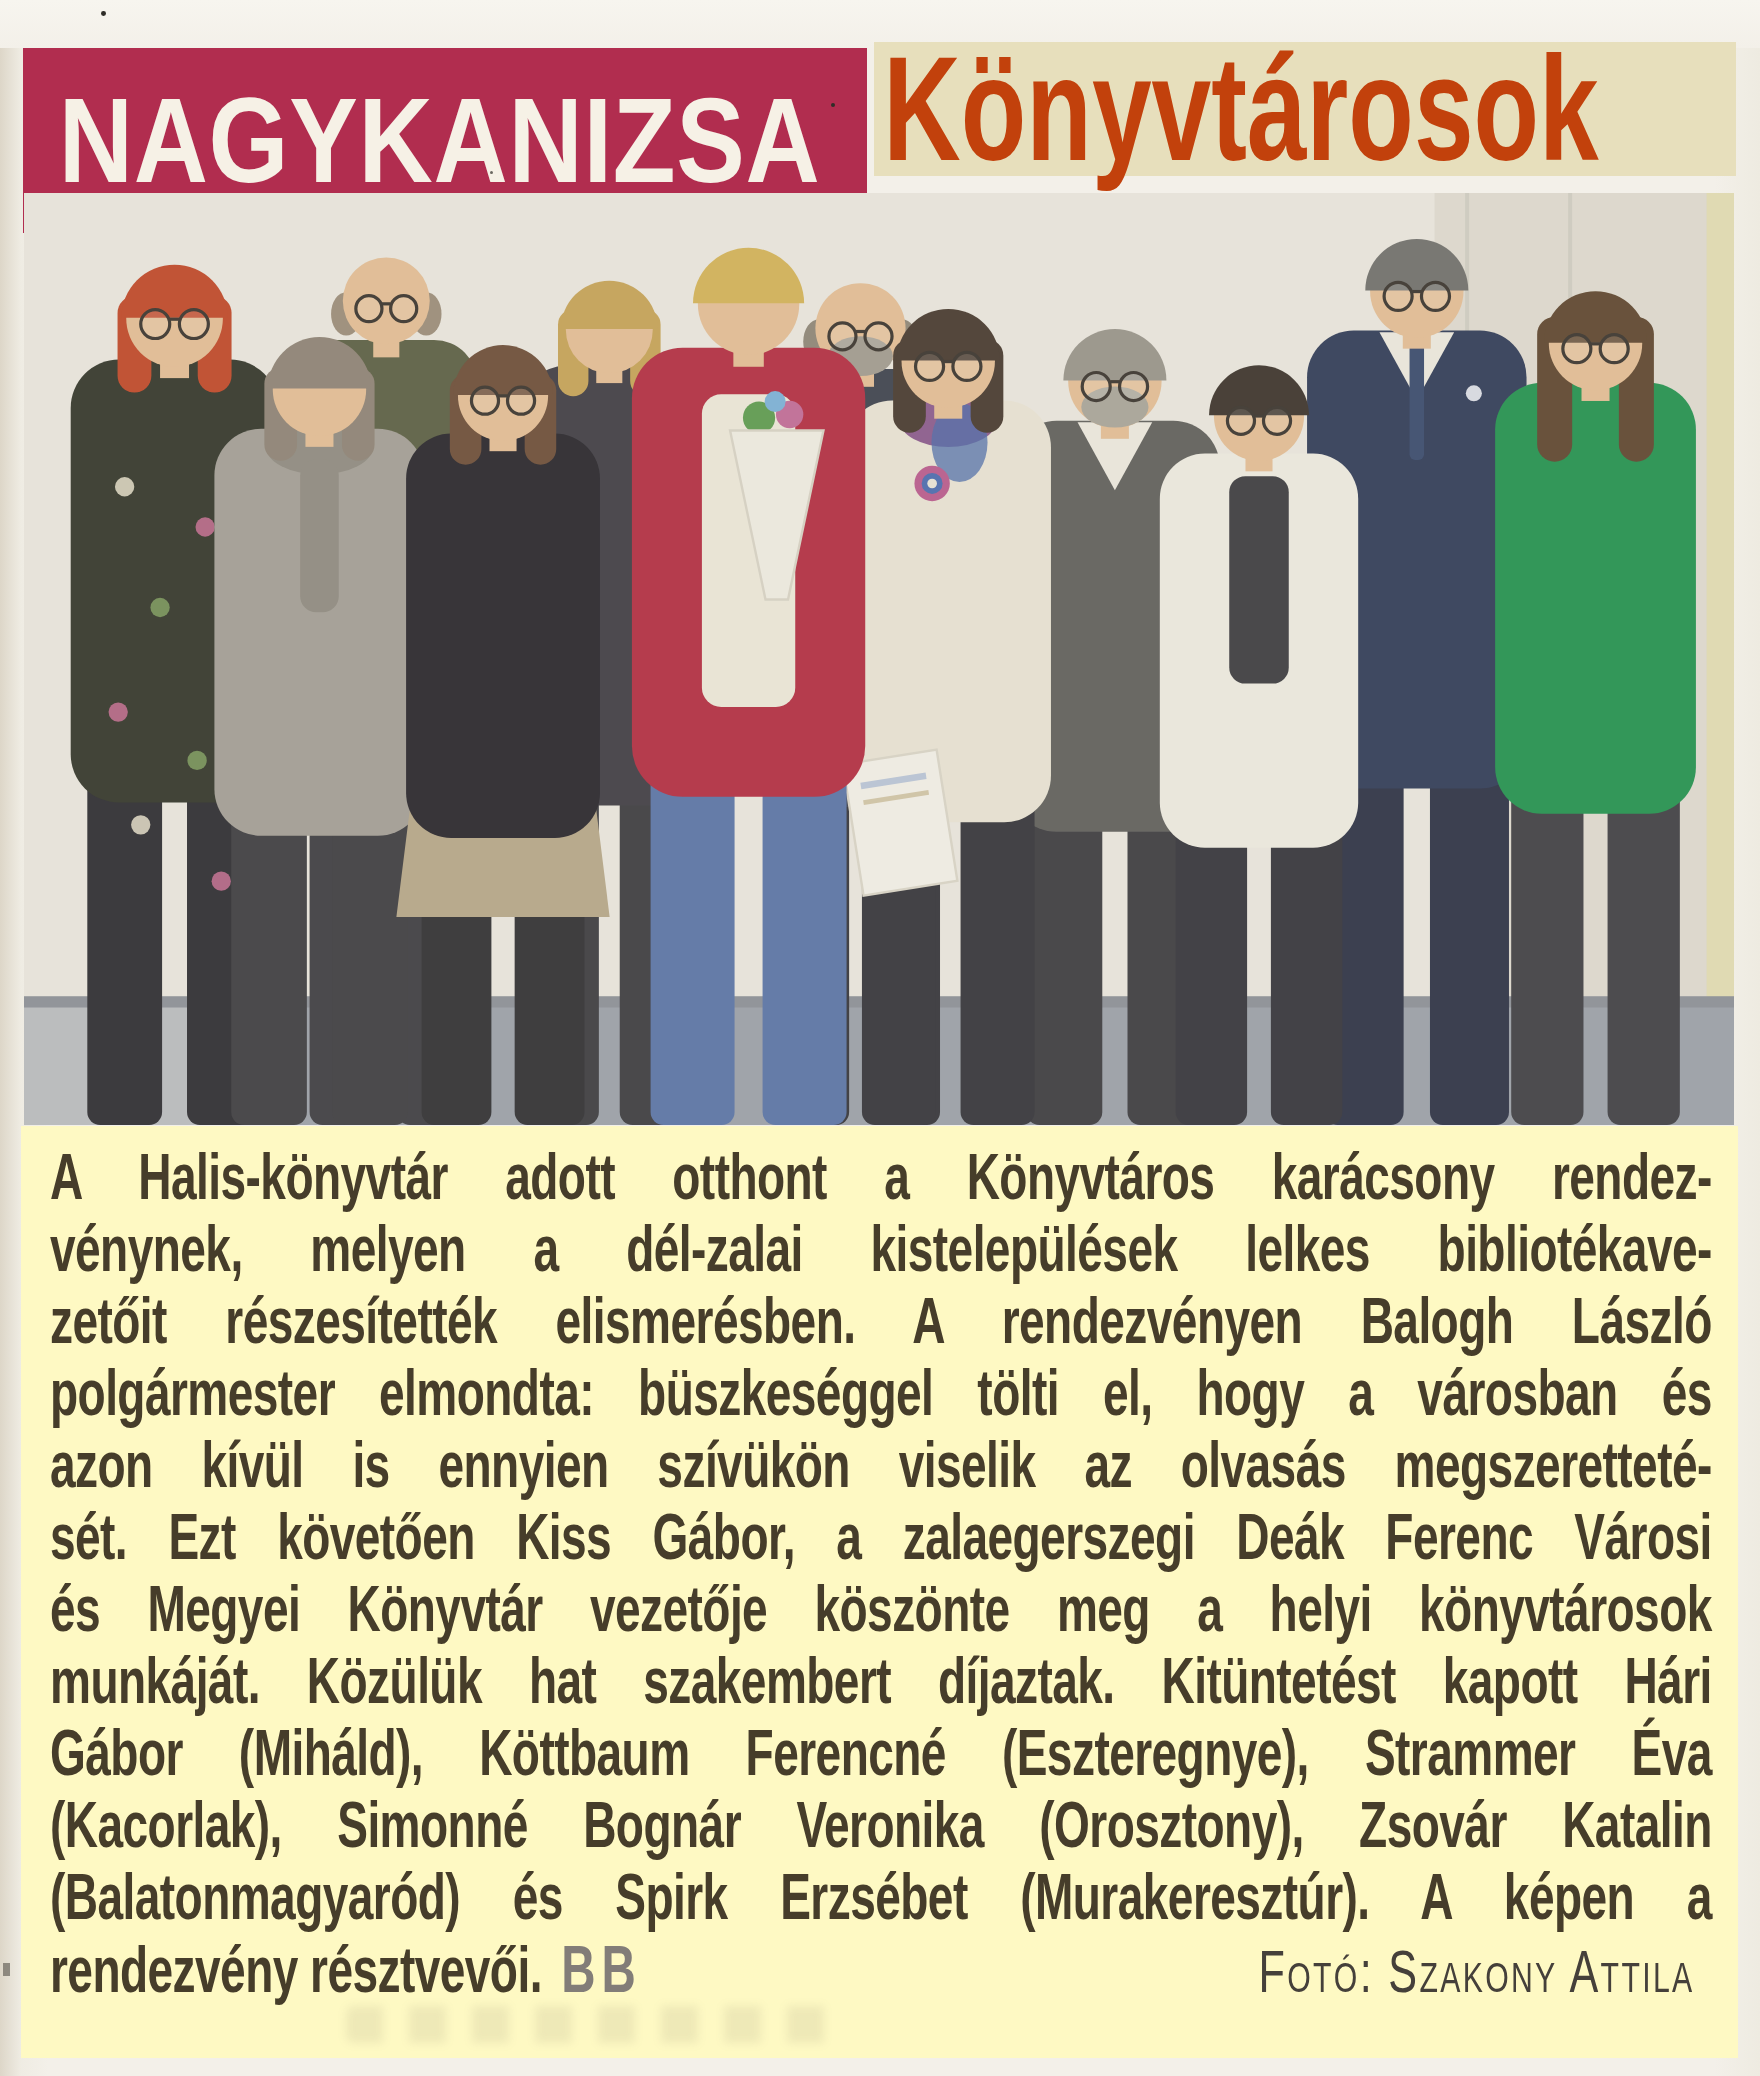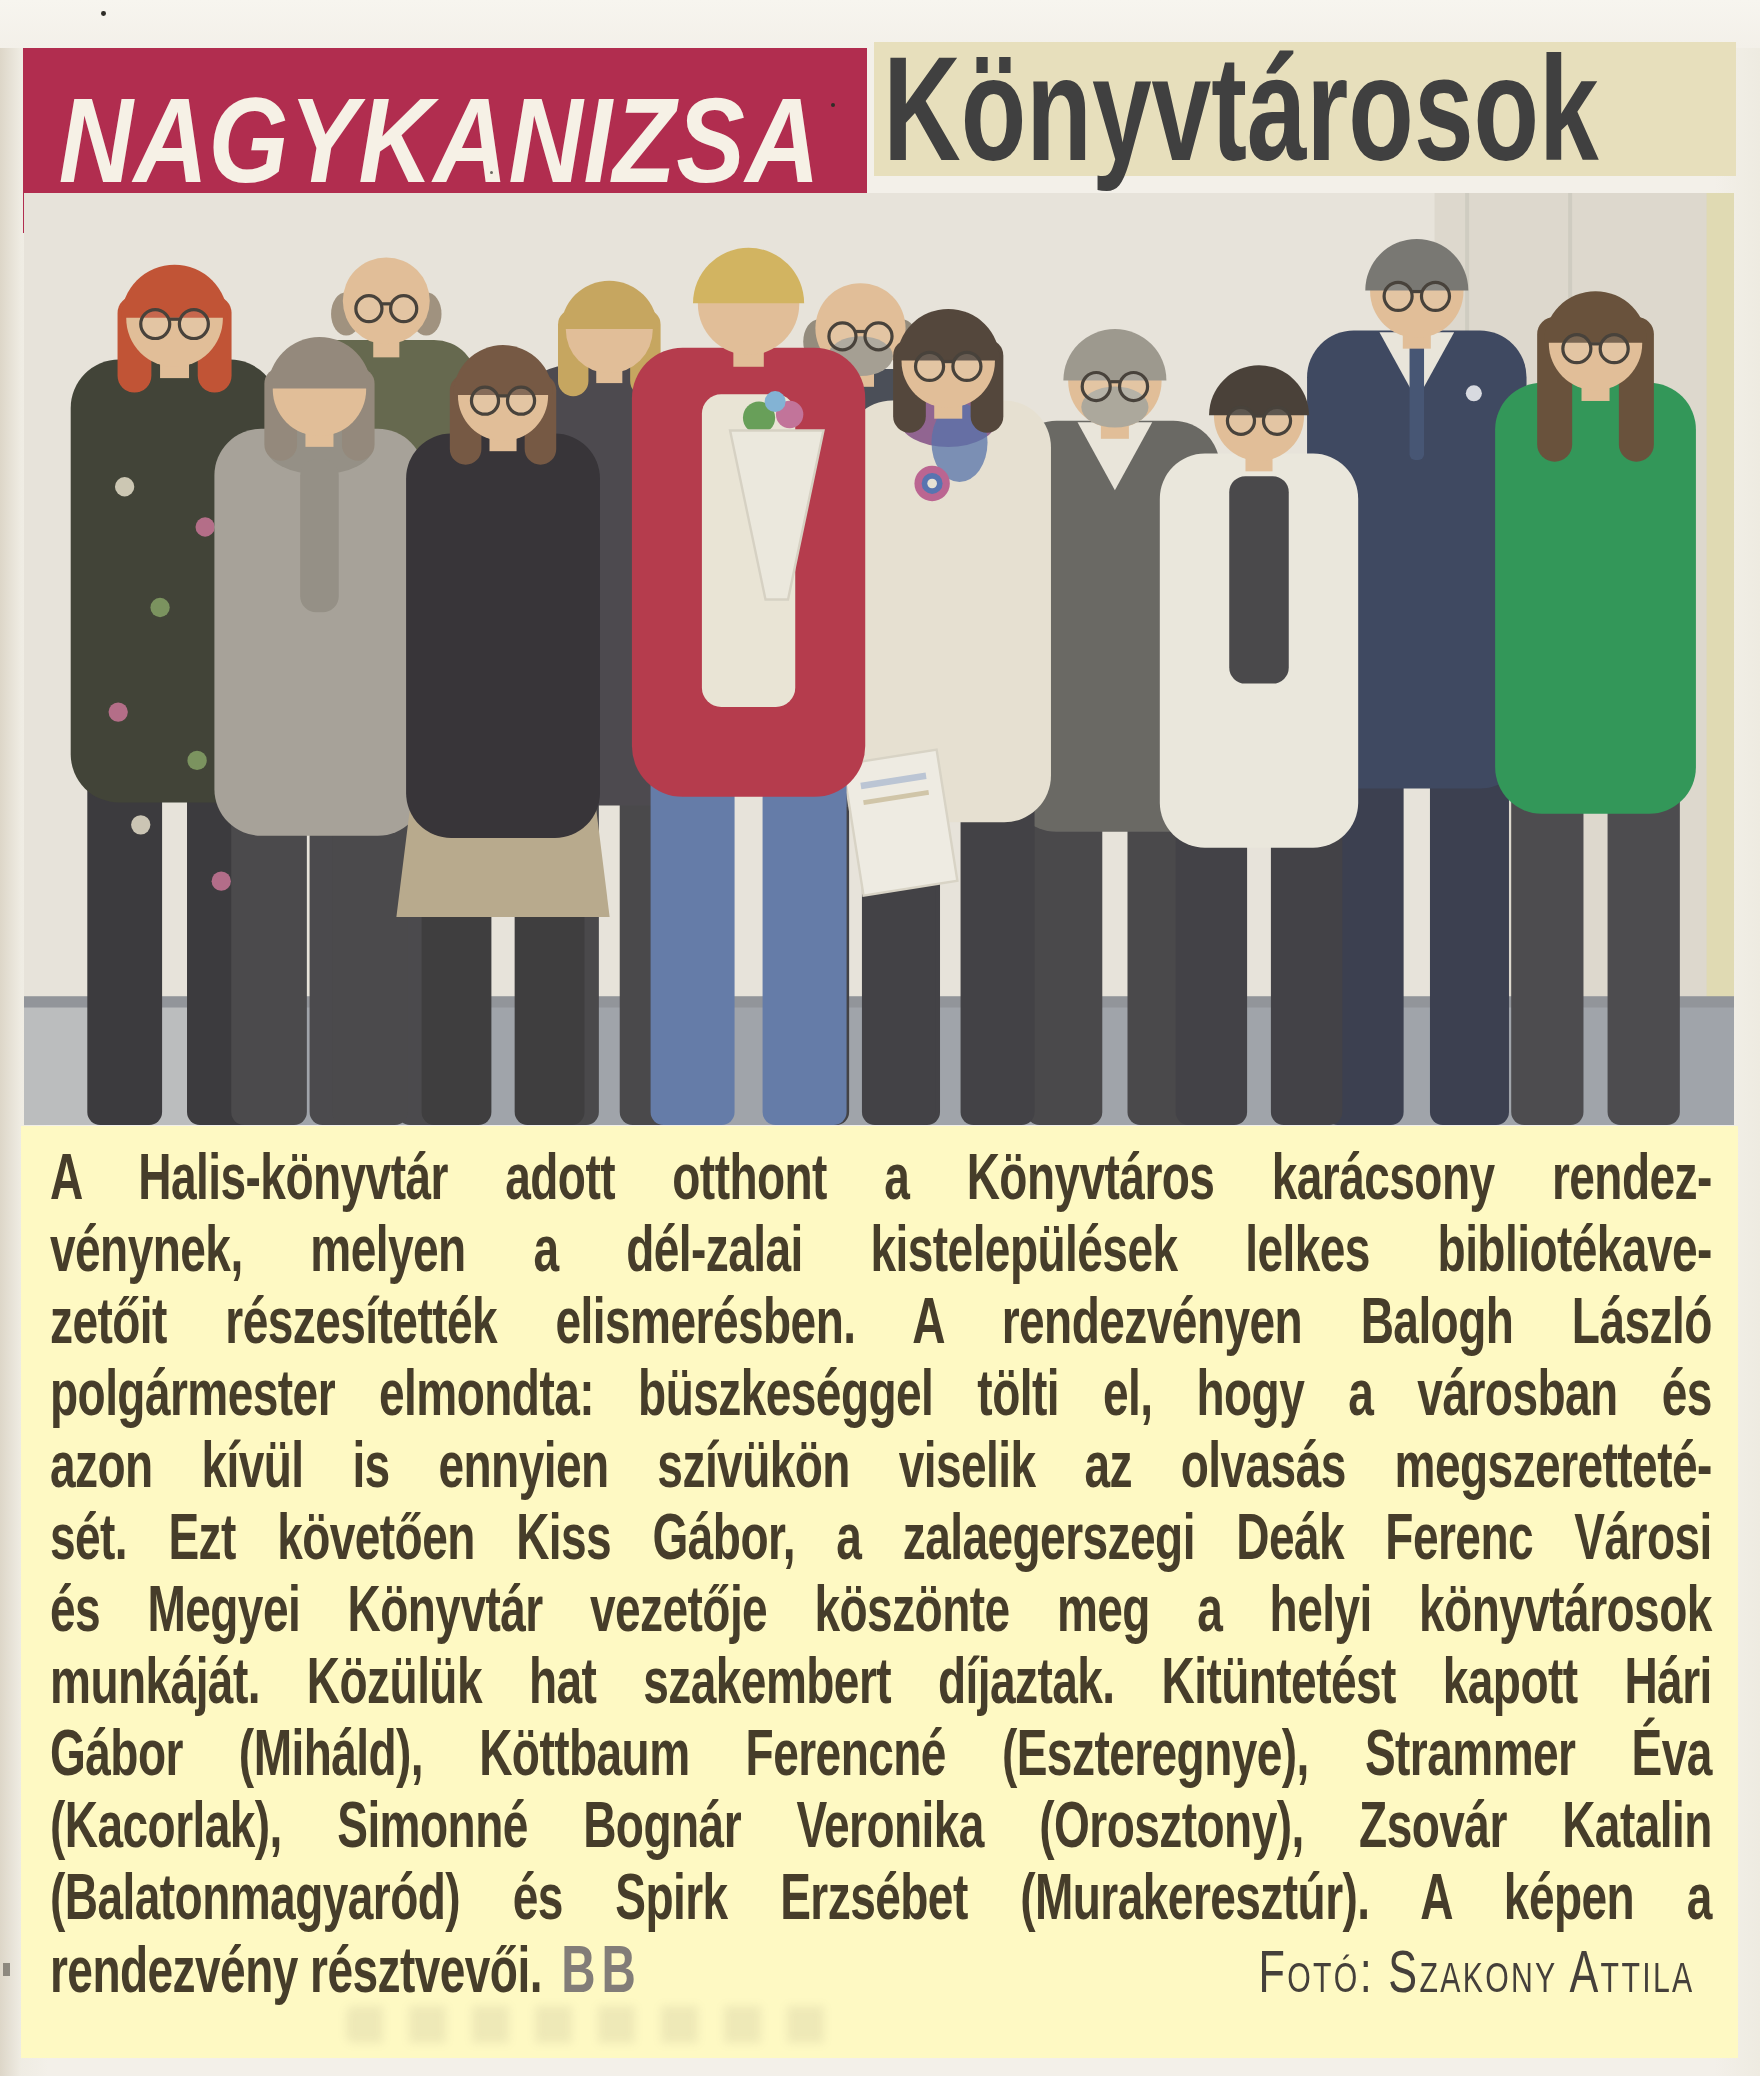--- a/index.html
+++ b/index.html
@@ -7,21 +7,21 @@
     width:1760px;height:2077px;position:relative;overflow:hidden;
     background:
       linear-gradient(90deg, #ddd6c8 0px, #efece3 21px, #f3f0e9 48px, #f3f0e9 1715px, #eeebe1 1760px);
     font-family:"Liberation Sans", sans-serif;
   }
   .paper-top{position:absolute;left:0;top:0;width:100%;height:48px;
     background:linear-gradient(180deg,#f7f5ef, #f3f0e9);}
   
   .kicker-block{
     position:absolute;left:23px;top:48px;width:844px;height:185px;
-    display:flex;align-items:center;overflow:visible;font-style:italic;
+    display:flex;align-items:center;overflow:visible;
   }
   .kicker-block span{
     display:inline-block;padding-left:42px;
     font-size:121px;font-weight:700;letter-spacing:0.8px;line-height:145px;
     transform:scaleX(0.85);transform-origin:0 50%;white-space:nowrap;
   }
   .title-band{
     position:absolute;left:874px;top:42px;width:862px;height:134px;
     overflow:visible;
   }
@@ -73,21 +73,21 @@
   .edge-tick{position:absolute;left:3.2px;top:1963px;width:6.4px;height:13px;background:#6a655c;opacity:.7;}
 </style>
 </head>
 <body>
 
 <div class="paper-top"></div>
 
 <div class="kicker-block" id="kicker-block" style="background: rgb(177, 45, 79); color: rgb(246, 241, 230);">
   <span>NAGYKANIZSA</span>
 </div>
-<div class="title-band" id="title-band" style="background: rgb(231, 223, 188); color: #404040;">
+<div class="title-band" id="title-band" style="background: rgb(231, 223, 188); color: #c2410c;">
   <span class="title">Könyvtárosok</span>
 </div>
 
 <div class="photo-wrap">
   <svg id="photo-svg" viewBox="0 0 2124 1158" preserveAspectRatio="none">
       <rect x="0" y="0" width="2124" height="1158" fill="#e9e6df"></rect>
       <rect x="1752" y="0" width="372" height="1158" fill="#dedad1"></rect>
       <rect x="1790" y="0" width="5" height="1005" fill="#cfccc3"></rect>
       <rect x="1918" y="0" width="5" height="1005" fill="#cfccc3"></rect>
       <rect x="2090" y="0" width="34" height="1158" fill="#e5dd90" opacity="0.45"></rect>

